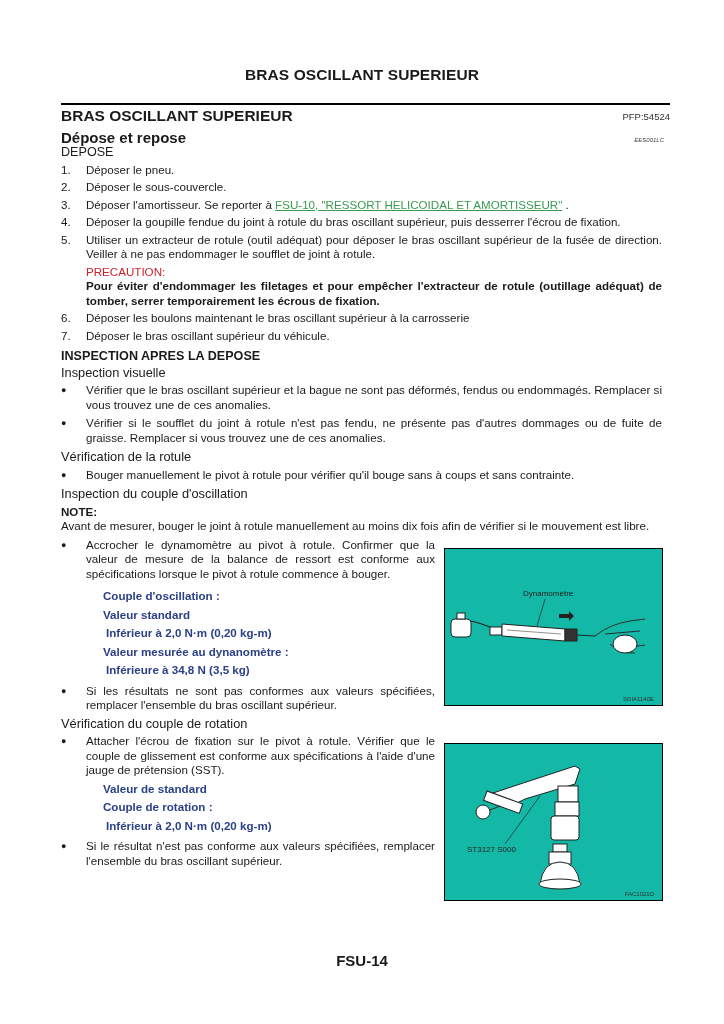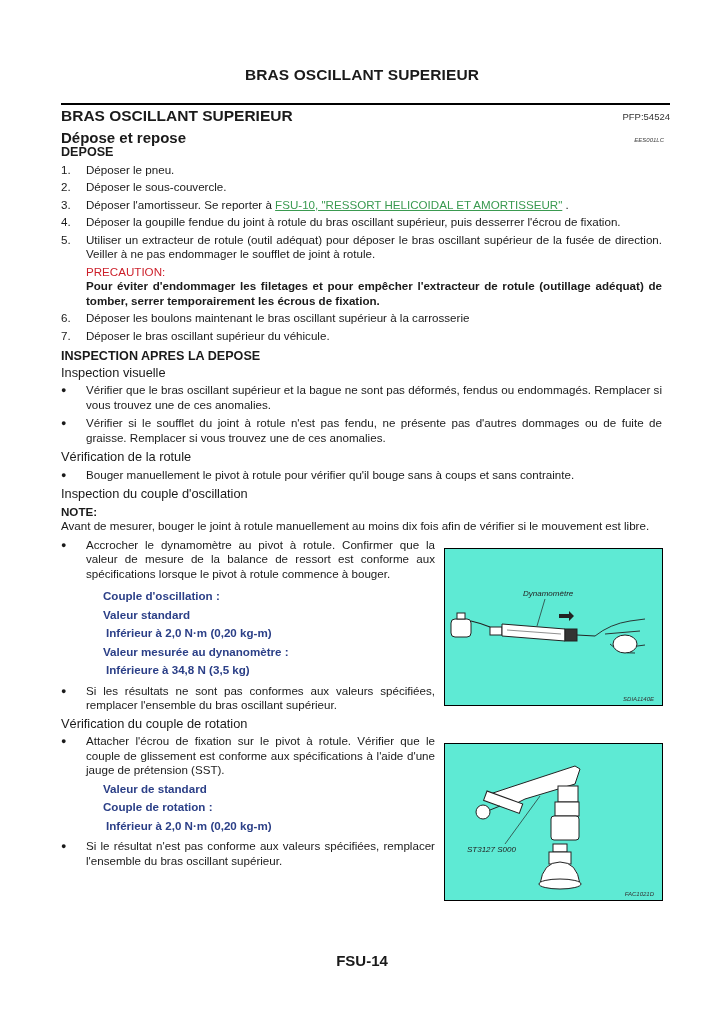--- a/index.html
+++ b/index.html
@@ -6,40 +6,40 @@
   body { width: 724px; height: 1024px; position: relative; overflow: hidden;
          font-family: "Liberation Sans", sans-serif; color: #1a1a1a; }
   .page-header { position: absolute; top: 66px; left: 0; width: 724px; text-align: center;
          font-weight: bold; font-size: 15.5px; letter-spacing: 0.1px; }
   .rule { position: absolute; top: 103px; left: 61px; width: 609px; height: 2px; background: #000; }
   .section-title { position: absolute; top: 107px; left: 61px; font-weight: bold; font-size: 15.5px; }
   .pfp { position: absolute; top: 111px; right: 54px; font-size: 9.5px; color: #333; }
   .sub-title { position: absolute; top: 129px; left: 61px; font-weight: bold; font-size: 15px; }
   .code { position: absolute; top: 137px; right: 60px; font-size: 6px; font-style: italic; color: #444; }
   .content { position: absolute; top: 145px; left: 61px; width: 601px; font-size: 11.6px; line-height: 14.5px; }
-  .h-depose { font-weight: bold; font-size: 12.6px; margin-bottom: 3px; }
+  .h-depose { font-weight: normal; font-size: 12.6px; margin-bottom: 3px; }
   .step { display: flex; margin-bottom: 3px; text-align: justify; }
   .step .num { width: 25px; flex-shrink: 0; }
   .step .txt { flex: 1; }
   .link { color: #3a9a50; text-decoration: underline; }
   .precaution { margin-left: 25px; margin-bottom: 3px; }
   .prec-title { color: #cc1f2a; font-weight: normal; }
   .prec-body { font-weight: bold; text-align: justify; }
   .h2 { font-weight: bold; font-size: 12.6px; margin-top: 6px; }
   .h3 { font-size: 12.8px; margin-top: 2px; margin-bottom: 3px; }
   .bullet { display: flex; margin-bottom: 4px; text-align: justify; }
   .bullet .dot { width: 25px; flex-shrink: 0; font-size: 9px; line-height: 14.5px; padding-left: 0px; }
   .bullet .txt { flex: 1; }
   .note-title { font-weight: bold; }
   .note-body { text-align: justify; margin-bottom: 4px; }
   .col-text { width: 374px; }
   .spec { color: #2b3f87; font-weight: bold; margin-left: 42px; }
   .spec div { margin-bottom: 4px; }
   .spec .val { margin-left: 3px; }
-  .figure { position: absolute; border: 1.5px solid #000; background: #5eead4; font-style: italic; }
+  .figure { position: absolute; border: 1.5px solid #000; background: #14b8a6; }
   .fig-caption { position: absolute; font-size: 6px; color: #333; }
   .footer { position: absolute; top: 952px; left: 0; width: 724px; text-align: center;
             font-weight: bold; font-size: 15px; }
 </style>
 </head>
 <body>
 
 <div class="page-header">BRAS OSCILLANT SUPERIEUR</div>
 <div class="rule"></div>
 <div class="section-title">BRAS OSCILLANT SUPERIEUR</div>

